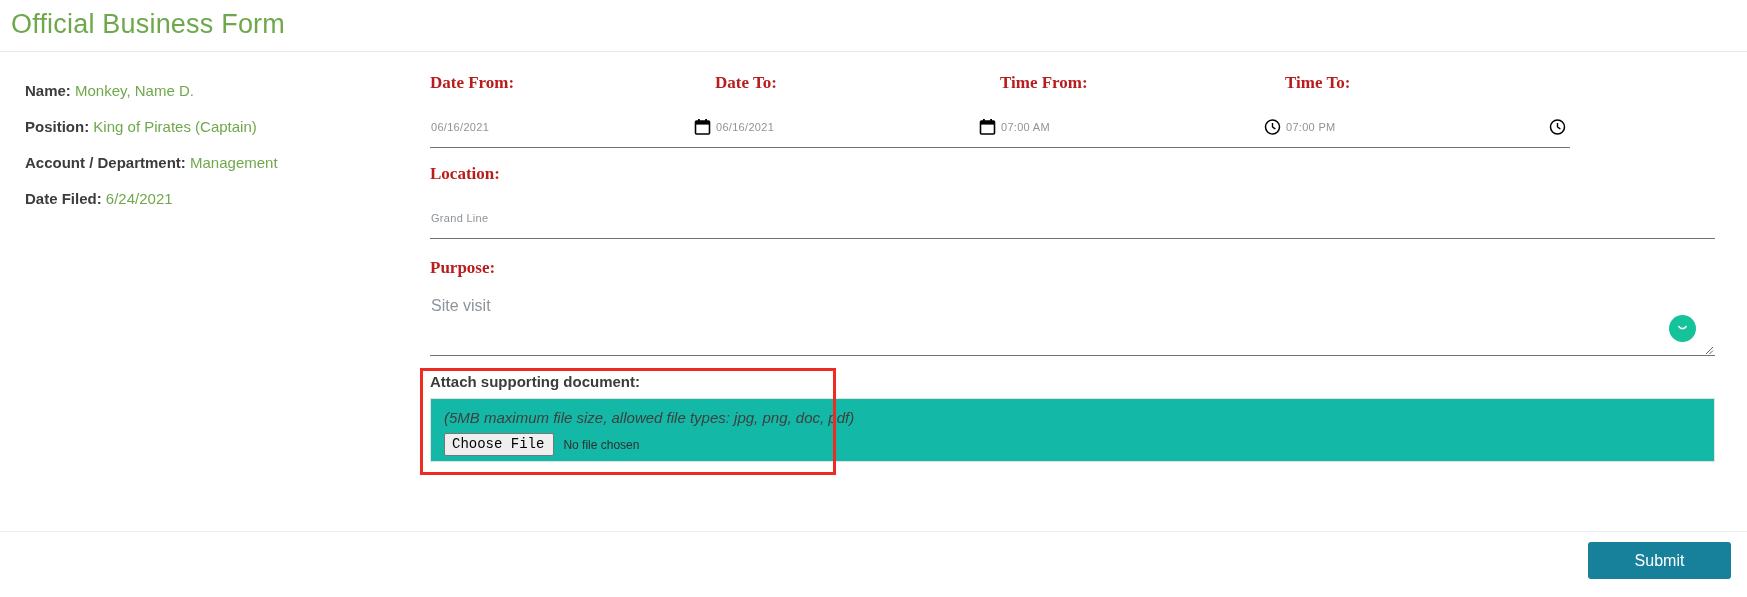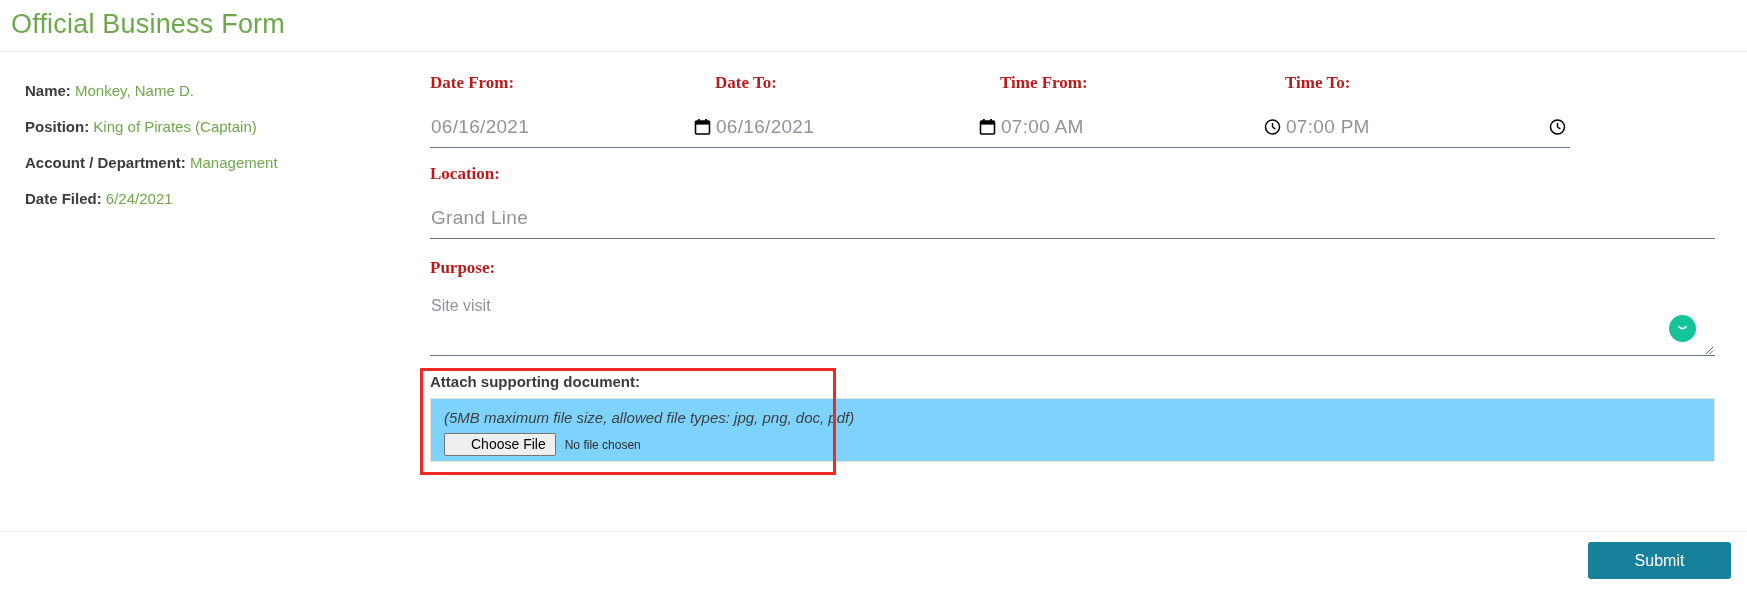--- a/index.html
+++ b/index.html
@@ -72,21 +72,21 @@
 
   .underline-field {
     position: relative;
     margin-top: 14px;
     height: 41px;
     border-bottom: 1px solid #6b7478;
     display: flex;
     align-items: center;
   }
   .underline-field .value {
-    font-size: 19px;
+    font-size: 11px;
     color: #8d949a;
     padding-left: 1px;
     letter-spacing: 0.3px;
     white-space: nowrap;
   }
   .picker-icon {
     position: absolute;
     right: 4px;
     top: 50%;
     transform: translateY(-50%);
@@ -148,47 +148,47 @@
   }
 
   
   .attach-panel-outer {
     position: absolute;
     left: 430px;
     top: 398px;
     width: 1285px;
     height: 64px;
     border: 1px solid #e3e3e3;
-    background: #7dd3fc;
+    background: #14b8a6;
   }
   .attach-inner {
     position: absolute;
     left: 13px;
     top: 9px;
   }
   .attach-hint {
     font-size: 15px;
     font-style: italic;
     color: #3f3f3f;
     white-space: nowrap;
     line-height: 20px;
   }
   .file-input-row {
     margin-top: 5px;
     display: flex;
     align-items: center;
   }
   .choose-file-btn {
-    font-family: Liberation Sans, sans-serif;
+    font-family: Liberation Mono, monospace;
     font-size: 14px;
     color: #000000;
     background: #efefef;
     border: 1px solid #767676;
     border-radius: 2px;
-    padding: 2px 9px 3px 26px;
+    padding: 2px 9px 3px 7px;
     line-height: 16px;
     cursor: default;
   }
   .no-file-text {
     font-size: 12px;
     color: #2e2e2e;
     margin-left: 9px;
     white-space: nowrap;
   }
 

